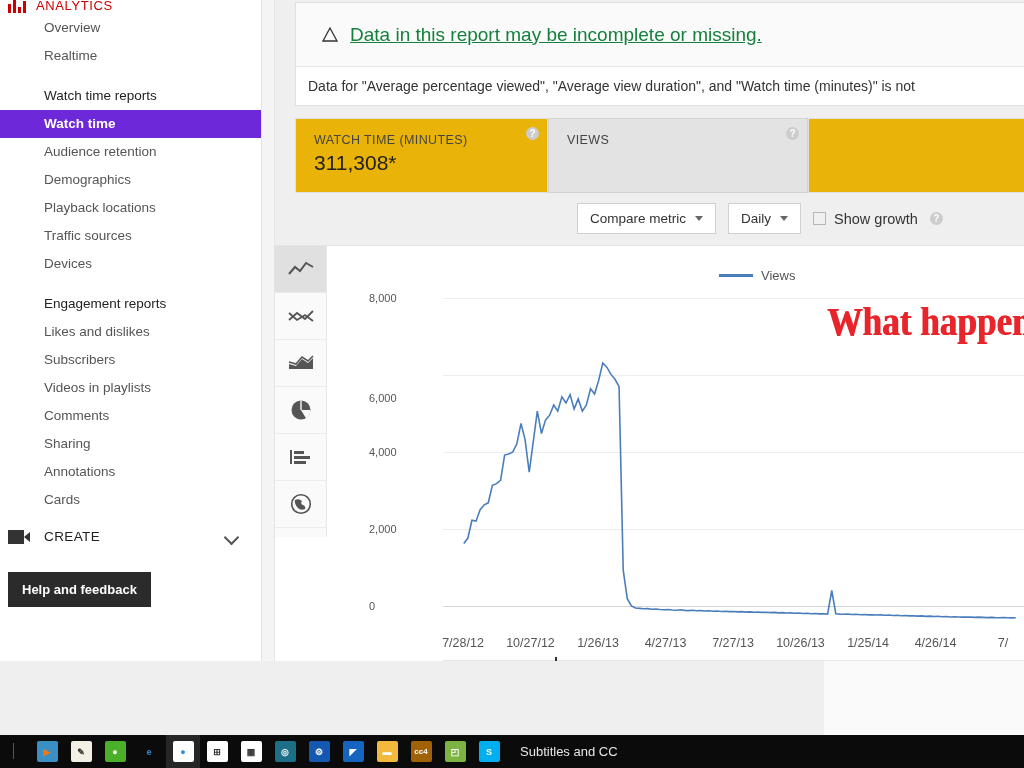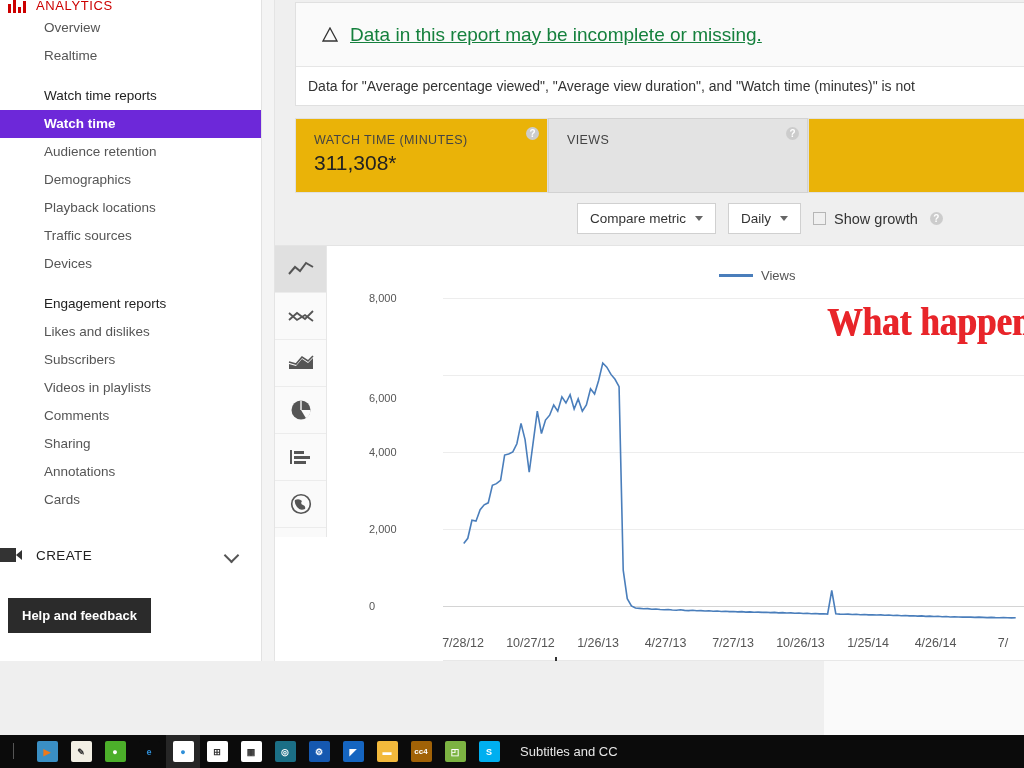--- a/index.html
+++ b/index.html
@@ -36,22 +36,22 @@
     display:block; height:28px; line-height:28px;
     padding-left:44px; font-size:13.5px; color:#555; white-space:nowrap;
   }
   .nav-item.head { color:#222; font-weight:400; }
   .nav-item.active {
     background:#6d28d9; color:#fff; font-weight:bold;
   }
   .nav-gap { height:12px; }
 
   #create-row {
-    display:flex; align-items:center; height:30px;
-    margin-top:26px;
+    display:flex; align-items:flex-end; height:30px;
+    padding-left:8px; 
   }
   .cam-icon { position:relative; width:22px; height:14px; margin-right:14px; }
   .cam-icon .body { position:absolute; left:0; top:0; width:16px; height:14px; background:#333; }
   .cam-icon .lens {
     position:absolute; right:0; top:2px;
     width:0; height:0; border-top:5px solid transparent;
     border-bottom:5px solid transparent; border-right:6px solid #333;
   }
   #create-label { font-size:13.5px; color:#222; letter-spacing:.4px; flex:1; }
   .chev { width:14px; height:14px; margin-right:22px; position:relative; }

